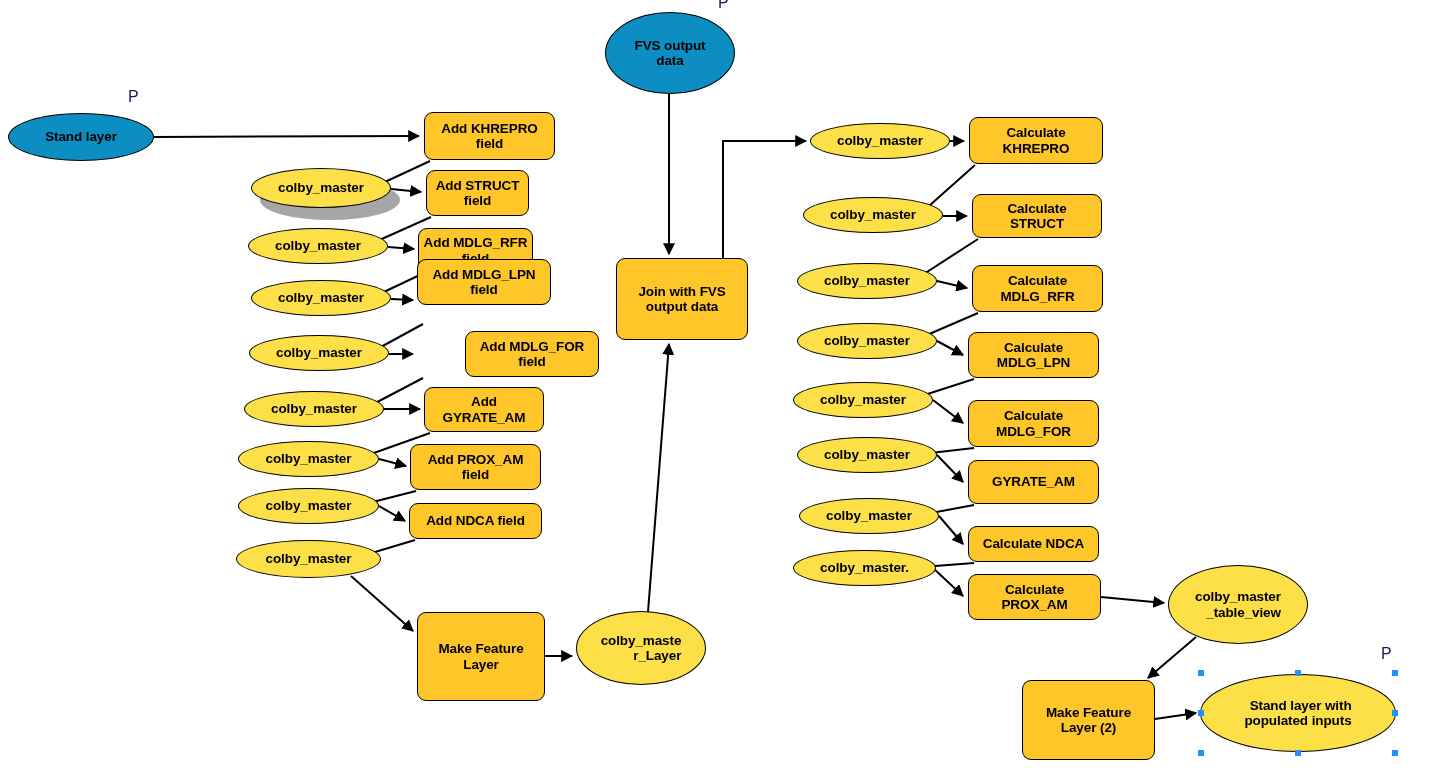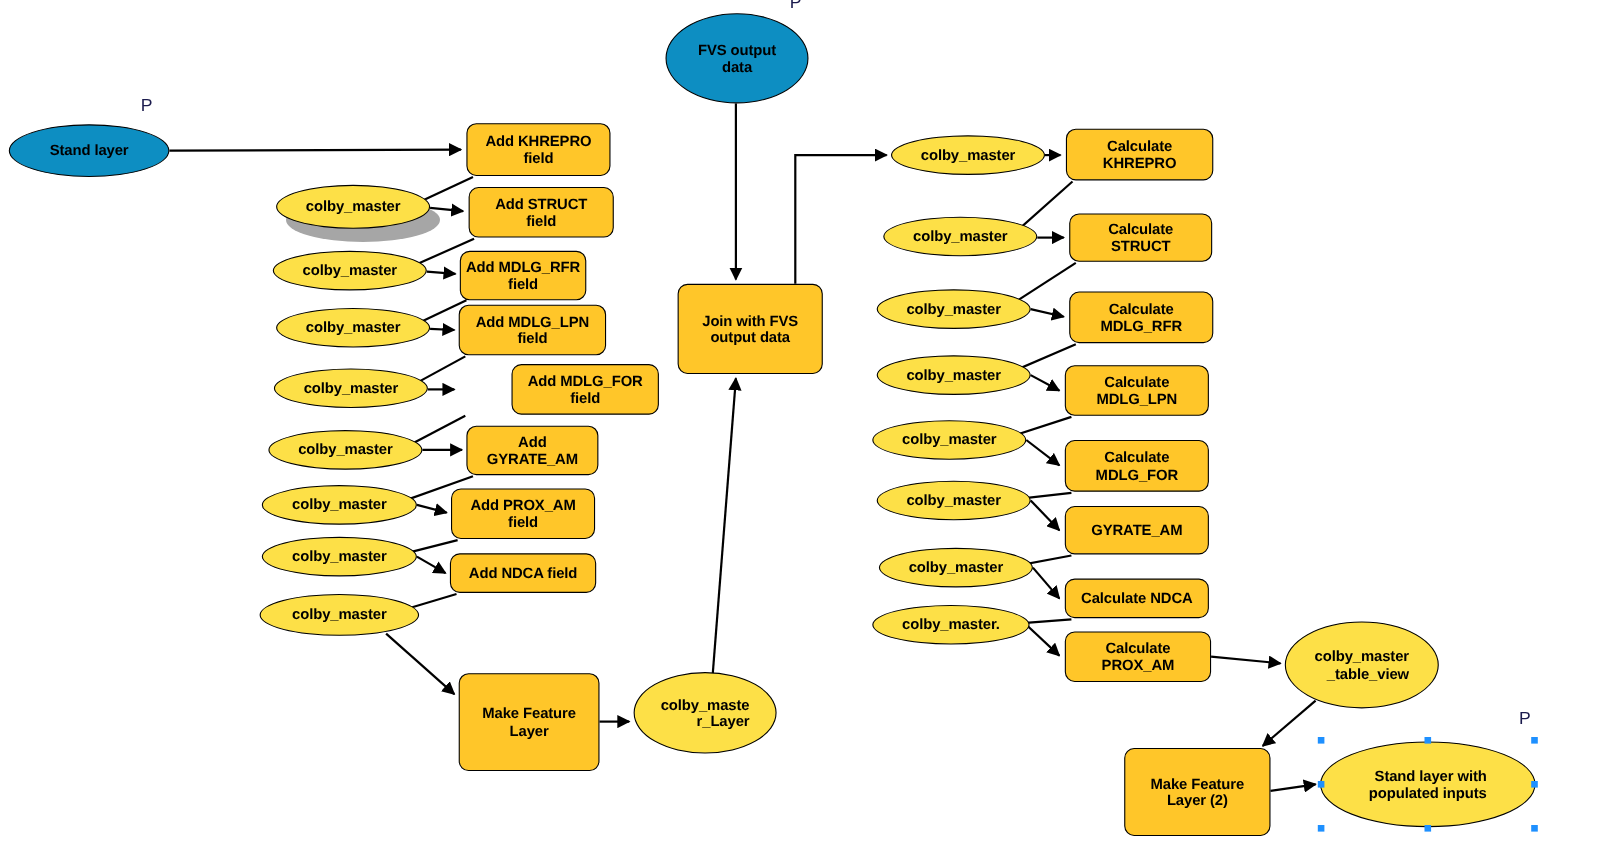--- a/index.html
+++ b/index.html
@@ -132,29 +132,29 @@
         <span class="node-label">Stand layer</span>
       </div>
       <div class="node node-var blue" style="left: 605px; top: 12px; width: 130px; height: 82px;">
         <span class="node-label">FVS output
 data</span>
       </div>
       <div class="node node-tool" style="left: 424px; top: 112px; width: 131px; height: 48px;">
         <span class="node-label">Add KHREPRO
 field</span>
       </div>
-      <div class="node node-tool" style="left: 426px; top: 170px; width: 132px; height: 46px;">
+      <div class="node node-tool" style="left: 426px; top: 170px; width: 103px; height: 46px;">
         <span class="node-label">Add STRUCT
 field</span>
       </div>
       <div class="node node-tool" style="left: 418px; top: 228px; width: 115px; height: 45px;">
         <span class="node-label">Add MDLG_RFR
 field</span>
       </div>
-      <div class="node node-tool" style="left: 417px; top: 277px; width: 134px; height: 46px;">
+      <div class="node node-tool" style="left: 417px; top: 259px; width: 134px; height: 46px;">
         <span class="node-label">Add MDLG_LPN
 field</span>
       </div>
       <div class="node node-tool" style="left: 417px; top: 331px; width: 134px; height: 46px; margin-left: 48px;">
         <span class="node-label">Add MDLG_FOR
 field</span>
       </div>
       <div class="node node-tool" style="left: 424px; top: 387px; width: 120px; height: 45px;">
         <span class="node-label">Add
 GYRATE_AM</span>

